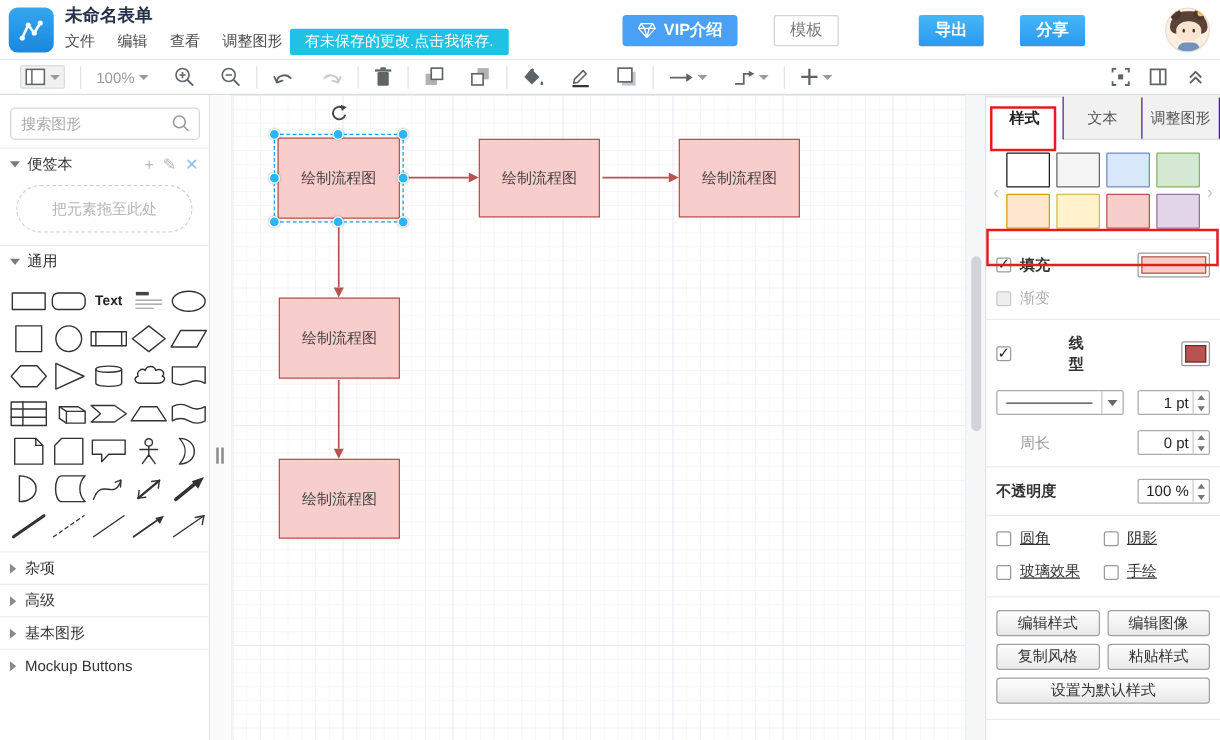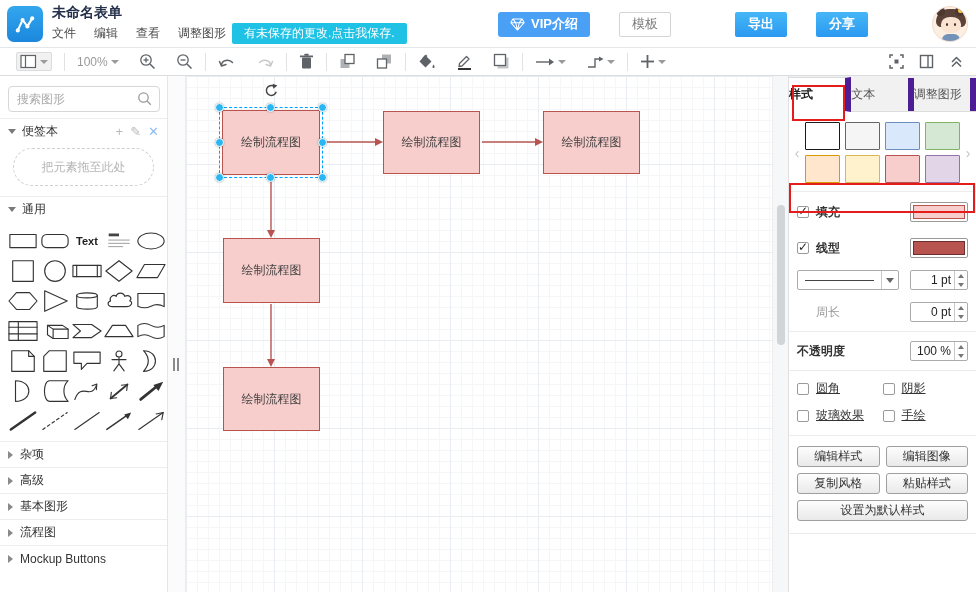--- a/index.html
+++ b/index.html
@@ -92,21 +92,21 @@
             box-shadow:0 0 2px rgba(0,0,0,.35); cursor:pointer; }
   .rotate-handle { position:absolute; cursor:pointer; }
 
   
   .v-scroll { width:16px; background:#f6f7f8; border-left:1px solid #ececec; position:relative; }
   .v-thumb { position:absolute; left:4px; top:129px; width:8px; height:140px; border-radius:4px; background:#d2d5d8; cursor:pointer; }
 
   
   .panel { width:188px; background:#fff; border-left:1px solid #e0e0e0; font-size:12px; color:#333; }
   .tabs { display:flex; background:#f1f1f1; border-bottom:1px solid #dcdcdc; height:36px; align-items:flex-end; }
-  .tab { flex:1; padding:8px 0; color:#555; cursor:pointer; border-right:6px solid #4c1d95; }
+  .tab { flex:1; text-align:center; padding:8px 0; color:#555; cursor:pointer; border-right:1px solid #4c1d95; }
   .tab.active { background:#fff; color:#222; font-weight:bold; border-top:1px solid #dcdcdc; border-bottom:1px solid #fff; margin-bottom:-1px; }
   .swatch-zone { display:flex; align-items:center; padding:10px 2px 8px 2px; border-bottom:1px solid #ececec; }
   .sw-arrow { color:#c4c4c4; font-size:14px; width:12px; text-align:center; cursor:pointer; user-select:none; }
   .swatch-grid { flex:1; display:grid; grid-template-columns:repeat(4,1fr); gap:5px; padding:0 2px; }
   .swatch { height:28px; border:1px solid #999; border-radius:1px; cursor:pointer; }
   .prow { display:flex; align-items:center; padding:6px 8px; }
   .prow.bordered { border-bottom:1px solid #ececec; }
   .chk { width:12px; height:12px; border:1px solid #9a9a9a; border-radius:2px; background:#fff; margin-right:7px; position:relative;
          display:inline-block; cursor:pointer; flex:none; }
   .chk.checked::after { content:"✓"; position:absolute; left:0px; top:-3px; font-size:12px; color:#222; font-weight:bold; }
@@ -561,24 +561,20 @@
       <div class="side-sec-head">
         <span class="tri-right"></span>
         <span>高级</span>
       </div>
       <div class="side-sec-head">
         <span class="tri-right"></span>
         <span>基本图形</span>
       </div>
       <div class="side-sec-head">
         <span class="tri-right"></span>
-        <span>流程图</span>
-      </div>
-      <div class="side-sec-head">
-        <span class="tri-right"></span>
         <span>Mockup Buttons</span>
       </div>
     </div>
 
     <div class="splitter">
       <div class="grip">
           <i></i>
           <i></i>
         </div>
     </div>
@@ -645,22 +641,26 @@
       </div>
 
       <div class="prow" style="padding-top:10px;">
         <span class="chk checked"></span>
         <span class="plabel">填充</span>
         <span class="spacer"></span>
         <div class="color-btn">
             <div id="fill-swatch-inner" style="background: rgb(248, 206, 204); border: 1px solid rgb(184, 84, 80); width: 100%; height: 100%;"></div>
           </div>
       </div>
-
-      <div class="prow" style="padding-top:10px;">
+      <div class="prow bordered" style="padding-top:2px; padding-bottom:8px;">
+        <span class="chk dis"></span>
+        <span class="plabel gray">渐变</span>
+      </div>
+
+      <div class="prow" style="padding-top:10px;gap:39px;">
         <span class="chk checked"></span>
         <span class="plabel">线型</span>
         <span class="spacer"></span>
         <div class="color-btn">
             <div id="line-swatch-inner" style="background: rgb(184, 84, 80); border: 1px solid rgb(107, 47, 45); width: 100%; height: 100%;"></div>
           </div>
       </div>
       <div class="prow">
         <div class="lsel">
           <span class="line">

